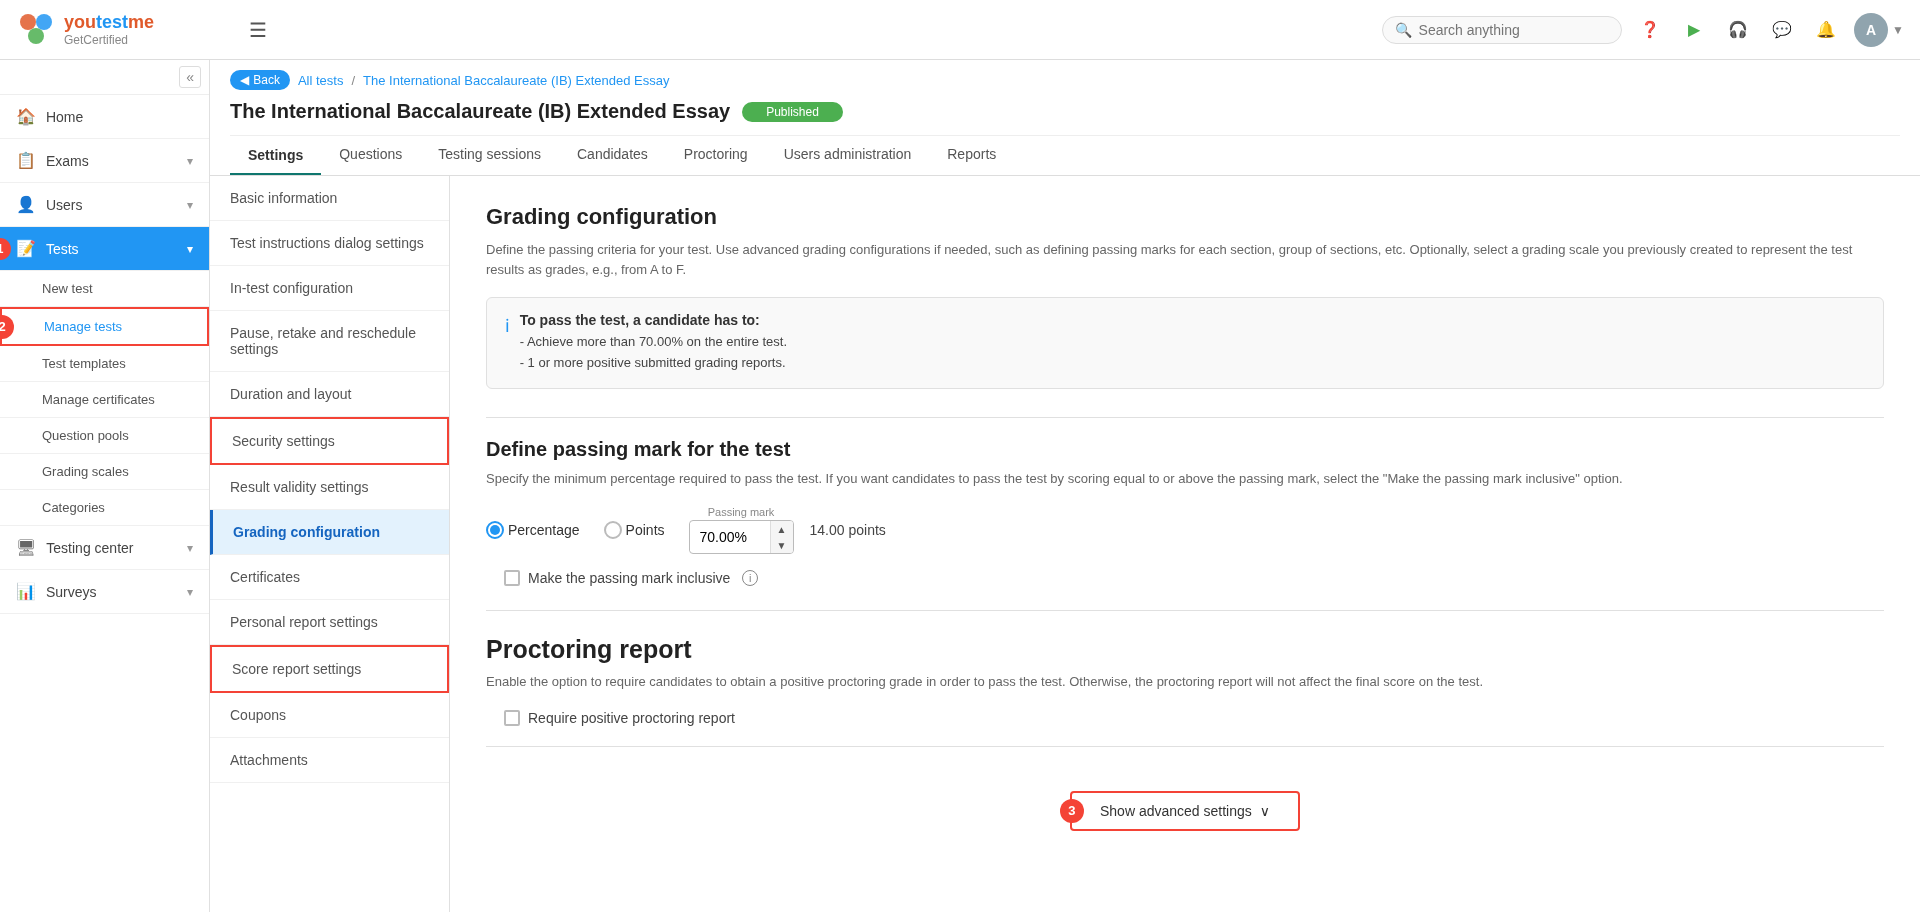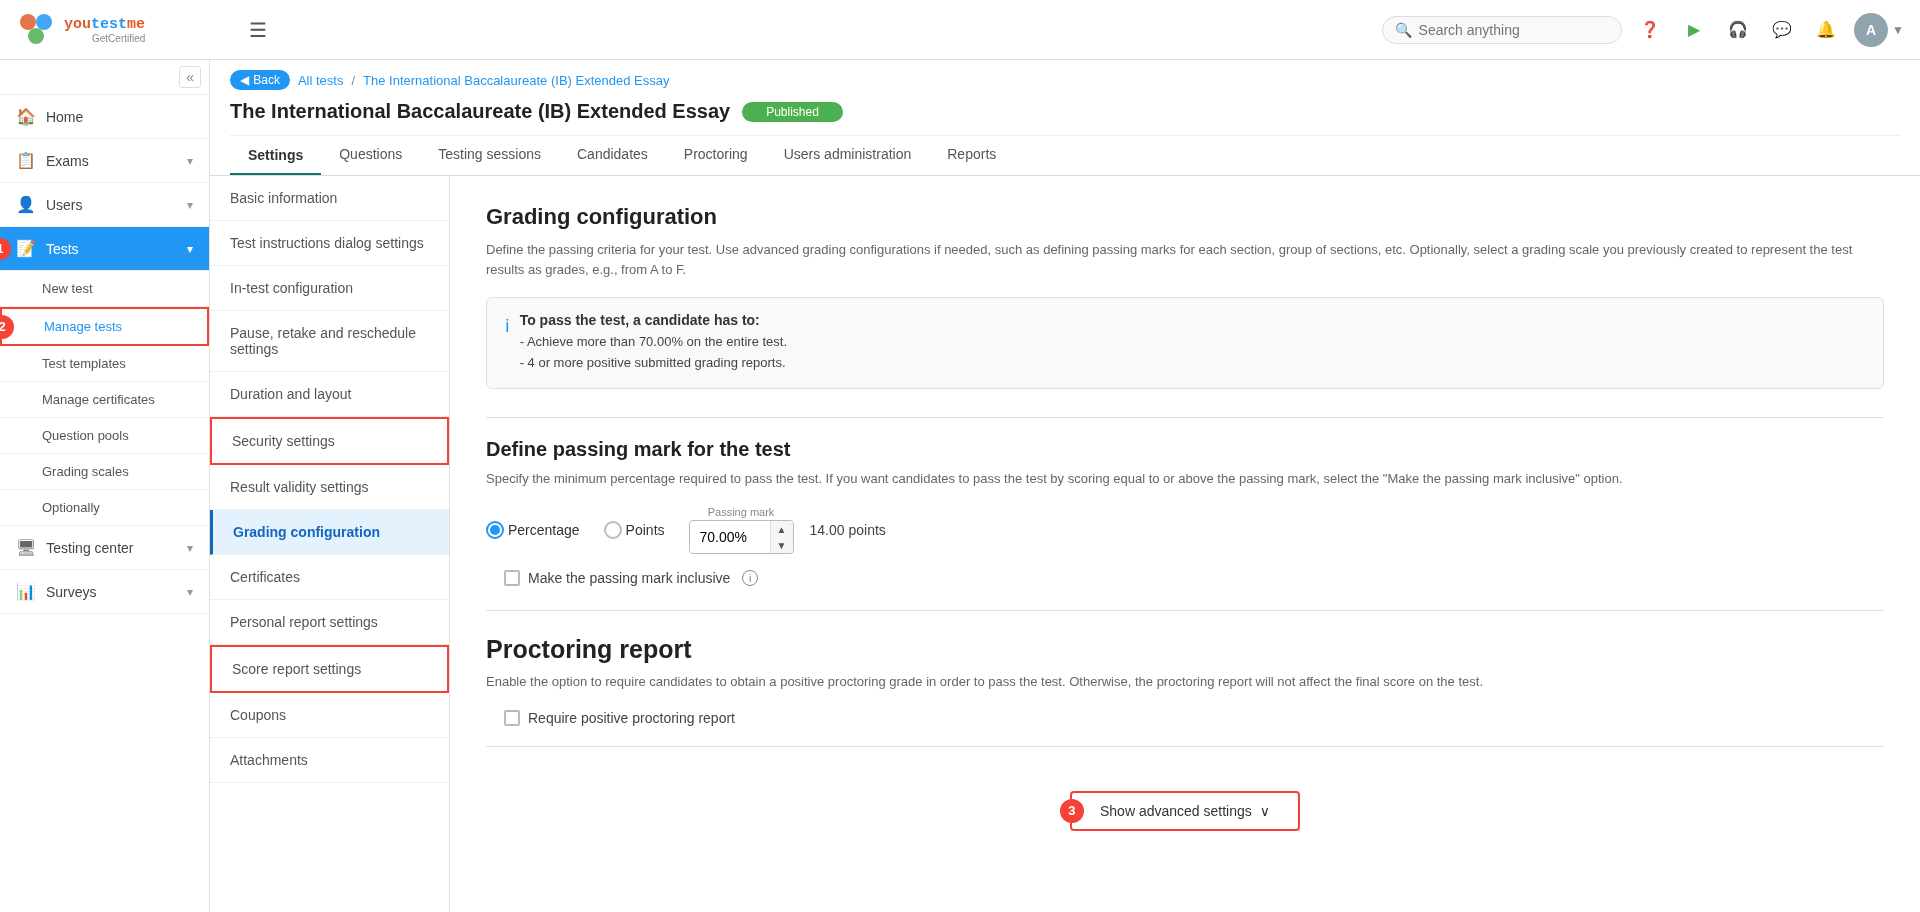--- a/index.html
+++ b/index.html
@@ -22,22 +22,22 @@
       width: 210px;
       flex-shrink: 0;
     }
     .logo-icon {
       width: 40px;
       height: 40px;
       margin-right: 8px;
       flex-shrink: 0;
     }
     .logo-text-wrap { display: flex; flex-direction: column; }
-    .logo-main { font-size: 15px; font-weight: bold; color: #222; font-family: Liberation Mono, monospace; }
-    .logo-sub { font-size: 10px; color: #888; margin-left: 28px; }
+    .logo-main { font-size: 18px; font-weight: bold; color: #222; }
+    .logo-sub { font-size: 12px; color: #888; }
     .logo-you { color: #e05a2b; }
     .logo-test { color: #2196F3; }
     .logo-me { color: #e05a2b; }
 
     .header-middle {
       flex: 1;
       display: flex;
       align-items: center;
       padding-left: 16px;
     }
@@ -579,21 +579,21 @@
 
     <div class="sidebar-sub-item bordered" style="position:relative; display:flex; align-items:center; gap:8px;">
       <div class="step-badge" style="position:absolute; left:-12px;">2</div>
       <span>Manage tests</span>
     </div>
 
     <div class="sidebar-sub-item">Test templates</div>
     <div class="sidebar-sub-item">Manage certificates</div>
     <div class="sidebar-sub-item">Question pools</div>
     <div class="sidebar-sub-item">Grading scales</div>
-    <div class="sidebar-sub-item">Optionally</div>
+    <div class="sidebar-sub-item">Categories</div>
 
     <div class="sidebar-item">
       <span class="sidebar-icon">🖥</span>
       <span>Testing center</span>
       <span class="sidebar-arrow">▾</span>
     </div>
 
     <div class="sidebar-item">
       <span class="sidebar-icon">📊</span>
       <span>Surveys</span>
@@ -649,21 +649,21 @@
 
         <h2 class="section-title">Grading configuration</h2>
         <p class="section-desc">Define the passing criteria for your test. Use advanced grading configurations if needed, such as defining passing marks for each section, group of sections, etc. Optionally, select a grading scale you previously created to represent the test results as grades, e.g., from A to F.</p>
 
         <div class="info-box">
           <span class="info-icon">ℹ</span>
           <div>
             <div class="info-box-title">To pass the test, a candidate has to:</div>
             <div class="info-box-text">
               <div>- Achieve more than 70.00% on the entire test.</div>
-              <div>- 4 or more positive submitted grading reports.</div>
+              <div>- 1 or more positive submitted grading reports.</div>
             </div>
           </div>
         </div>
 
         <hr class="content-divider">
 
         <div class="passing-mark-section">
           <h3 class="passing-mark-title">Define passing mark for the test</h3>
           <p class="passing-mark-desc">Specify the minimum percentage required to pass the test. If you want candidates to pass the test by scoring equal to or above the passing mark, select the "Make the passing mark inclusive" option.</p>
 

